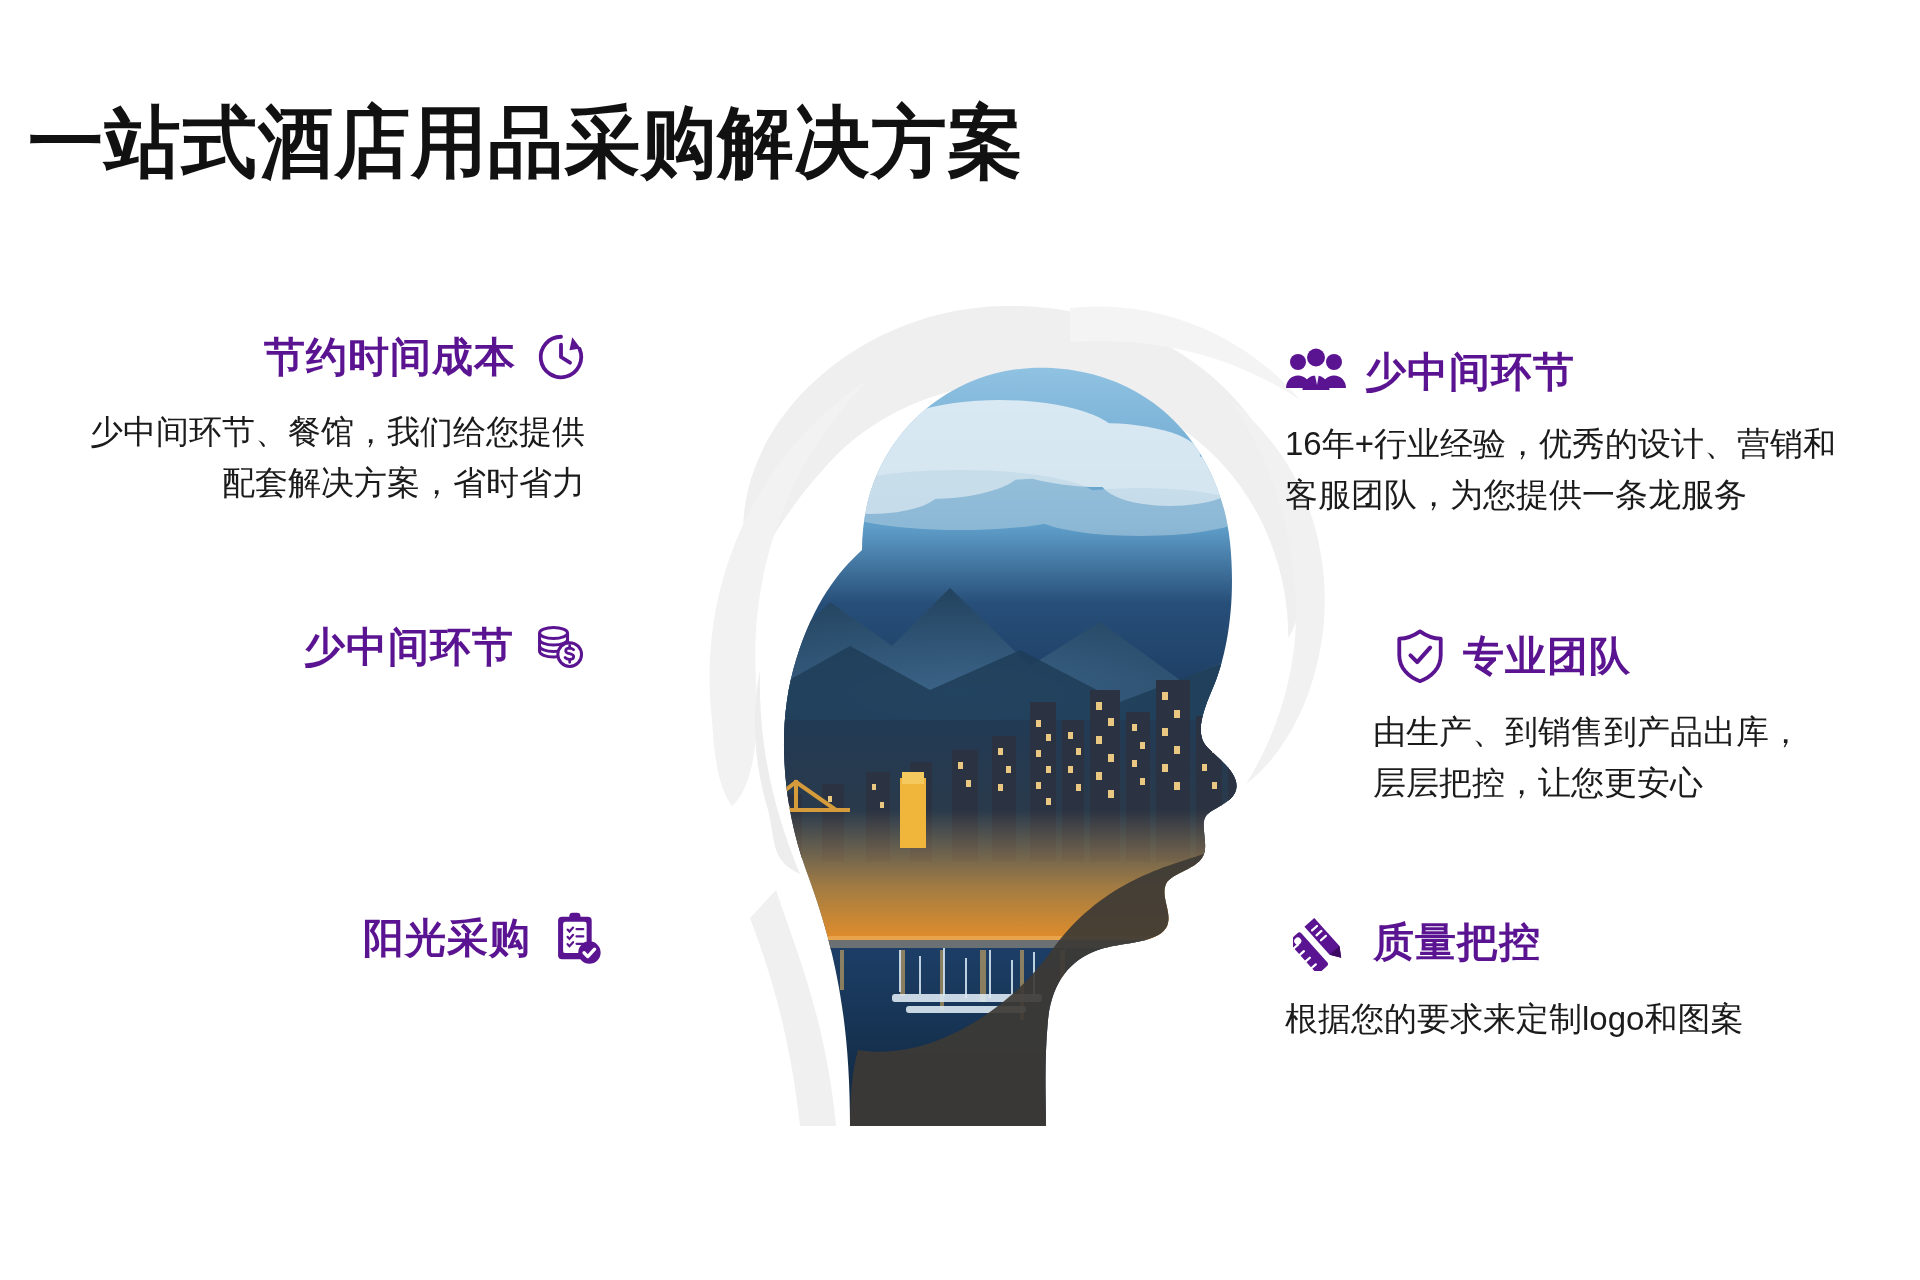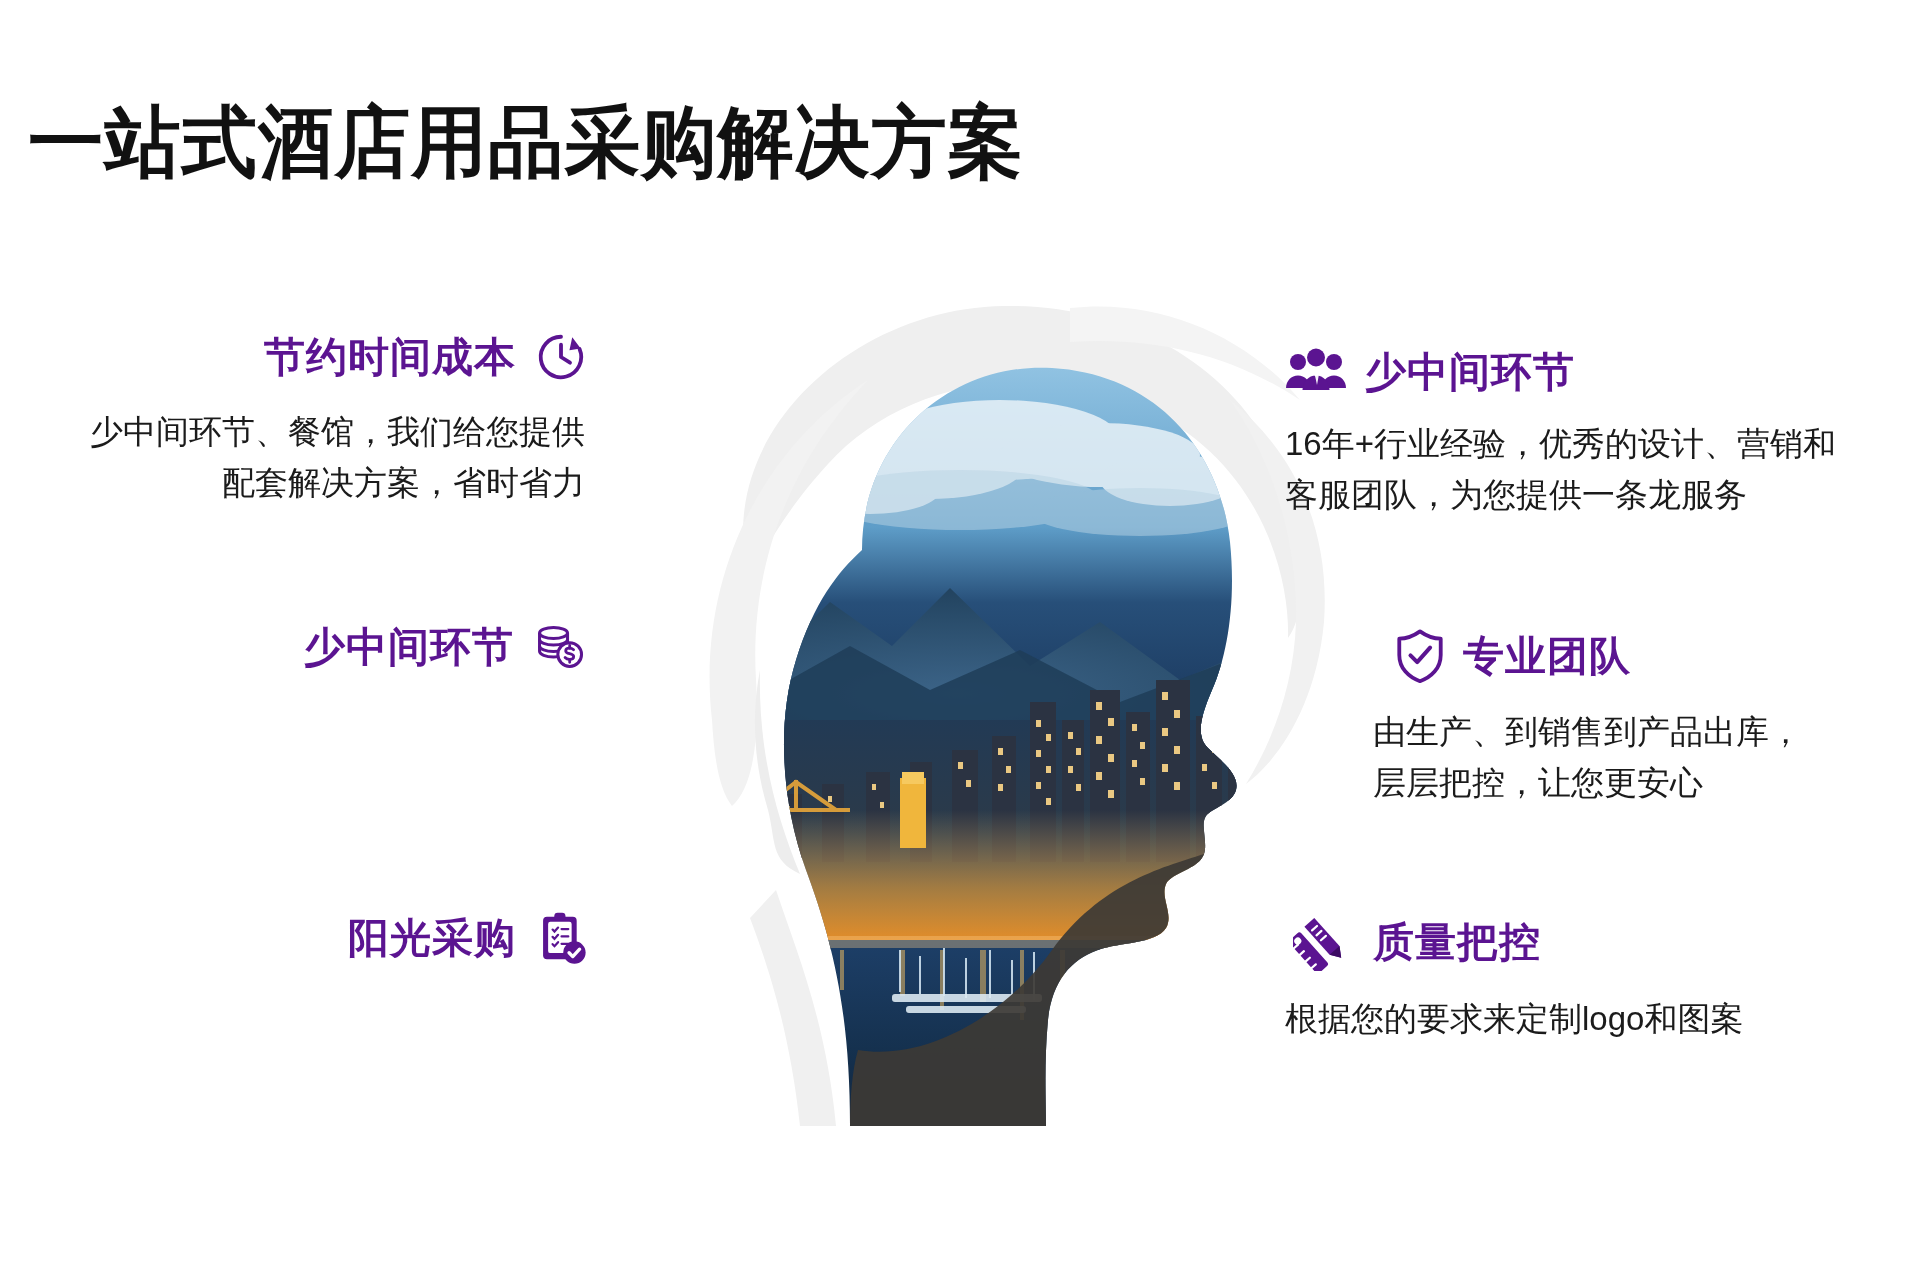--- a/index.html
+++ b/index.html
@@ -56,21 +56,21 @@
     line-height:1.55;
     margin-top:22px;
     white-space:pre-line;
   }
   .col-left .f-body{text-align:right;padding-right:55px;}
   .col-right .f-body{text-align:left;padding-left:0px;}
 
   
   .lf1{position:absolute;left:0;top:0;width:640px;}
   .lf2{position:absolute;left:0;top:290px;width:640px;}
-  .lf3{position:absolute;left:0;top:580px;width:640px;}
+  .lf3{position:absolute;left:0;top:580px;width:640px;padding-left:15px;}
 
   .rf1{position:absolute;left:0;top:0;width:640px;}
   .rf2{position:absolute;left:0;top:280px;width:640px;}
   .rf3{position:absolute;left:0;top:565px;width:640px;}
 
   .rf2 .f-head{padding-left:110px;}
   .rf2 .f-body{padding-left:88px;}
   .rf3 .f-head{padding-left:8px;}
 
   .icon{display:inline-flex;align-items:center;justify-content:center;flex:0 0 auto;}

